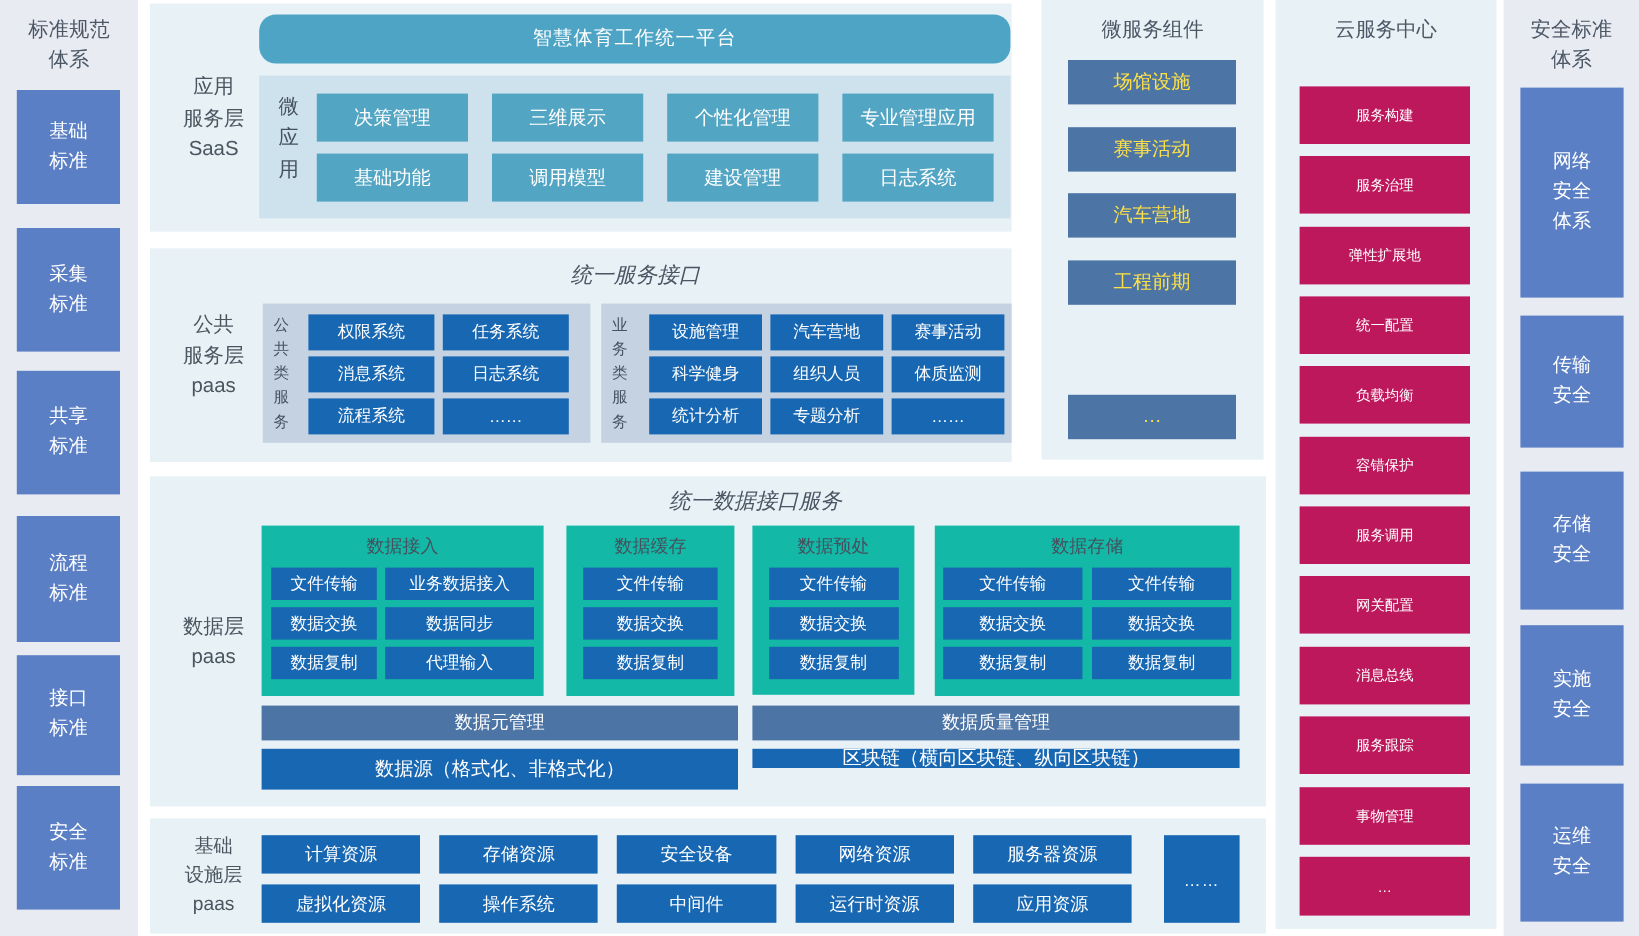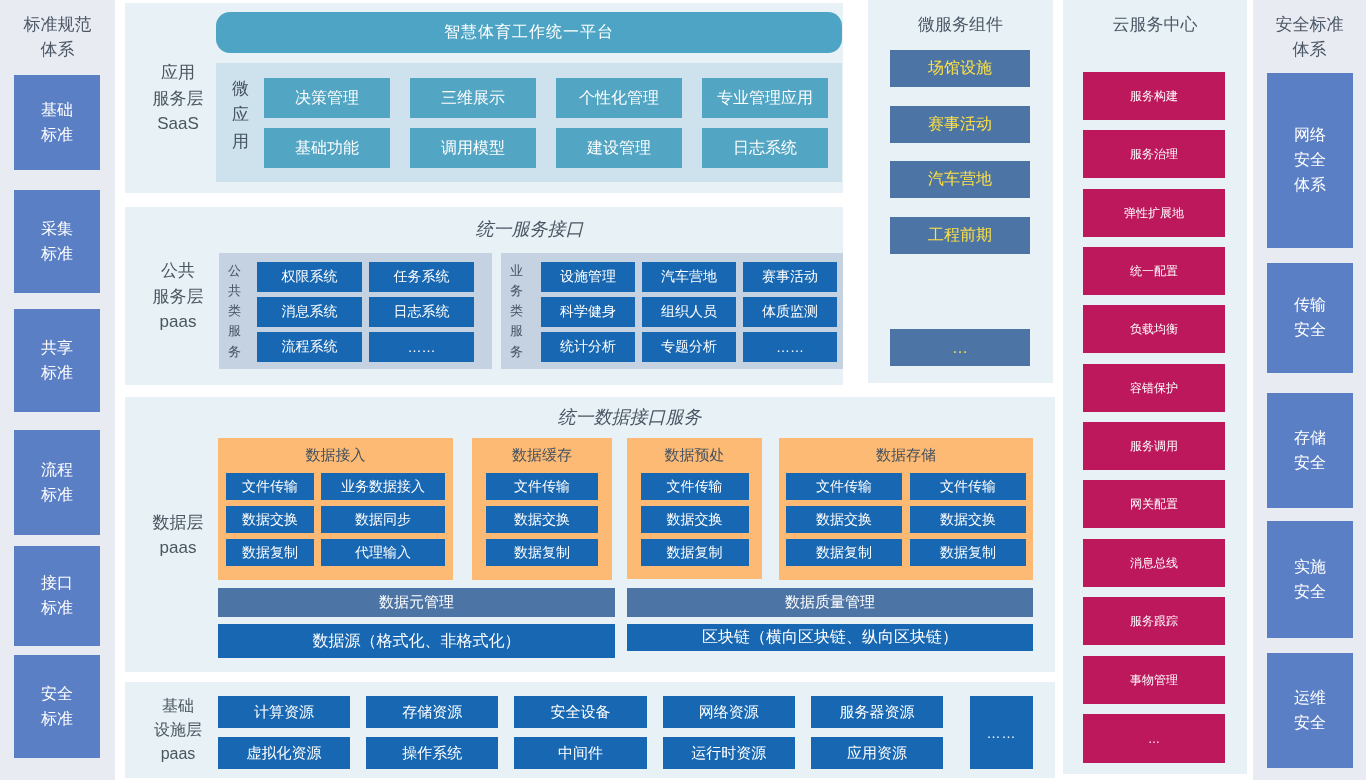--- a/index.html
+++ b/index.html
@@ -36,21 +36,21 @@
   .app-row { display:flex; gap:20px; margin-bottom:10px; }
   .app-btn { flex:1; height:40px; font-size:16px; }
   
   .sgroup { position:absolute; background:#c5d2e2; }
   .sgroup .v-label { left:9px; top:50%; transform:translateY(-50%); font-size:13px; line-height:1.55; }
   .grid { display:grid; }
   .dbtn { background:#1767b2; color:#fff; display:flex; align-items:center; justify-content:center; font-size:14px; height:30px; }
   .gA { position:absolute; left:38px; top:9px; grid-template-columns:105px 105px; gap:5px 7px; }
   .gB { position:absolute; left:40px; top:9px; grid-template-columns:94px 94px 94px; gap:5px 7px; }
   
-  .dgroup { position:absolute; background:#fdba74; }
+  .dgroup { position:absolute; background:#14b8a6; }
   .grp-title { text-align:center; font-size:15px; color:#45515e; padding-top:8px; }
   .grp-grid { justify-content:center; gap:6px 7px; margin-top:8px; }
   .cell { height:27px; font-size:14px; }
   .slate-bar, .blue-bar {
     position:absolute; color:#fff; display:flex; align-items:center; justify-content:center;
   }
   .slate-bar { background:#4c74a4; font-size:15px; }
   .blue-bar { background:#1767b2; font-size:16px; }
   
   .infra-rows { position:absolute; left:93px; top:14px; width:725px; }
@@ -195,21 +195,21 @@
         <div class="dbtn cell">数据交换</div>
         <div class="dbtn cell">数据交换</div>
         <div class="dbtn cell">数据复制</div>
         <div class="dbtn cell">数据复制</div>
       </div>
     </div>
 
     <div class="slate-bar" style="left:93px;top:191px;width:397px;height:29px;">数据元管理</div>
     <div class="slate-bar" style="left:502px;top:191px;width:406px;height:29px;">数据质量管理</div>
     <div class="blue-bar" style="left:93px;top:227px;width:397px;height:34px;">数据源（格式化、非格式化）</div>
-    <div class="blue-bar" style="left:502px;top:227px;width:406px;height:27px;">区块链（横向区块链、纵向区块链）</div>
+    <div class="blue-bar" style="left:502px;top:227px;width:406px;height:16px;">区块链（横向区块链、纵向区块链）</div>
   </section>
 
   <section class="panel" style="left:125px;top:682px;width:930px;height:96px;">
     <div class="layer-label pre" style="font-size:16px;">基础
 设施层
 paas</div>
     <div class="infra-rows">
       <div class="infra-row">
         <div class="infra-btn">计算资源</div>
         <div class="infra-btn">存储资源</div>

